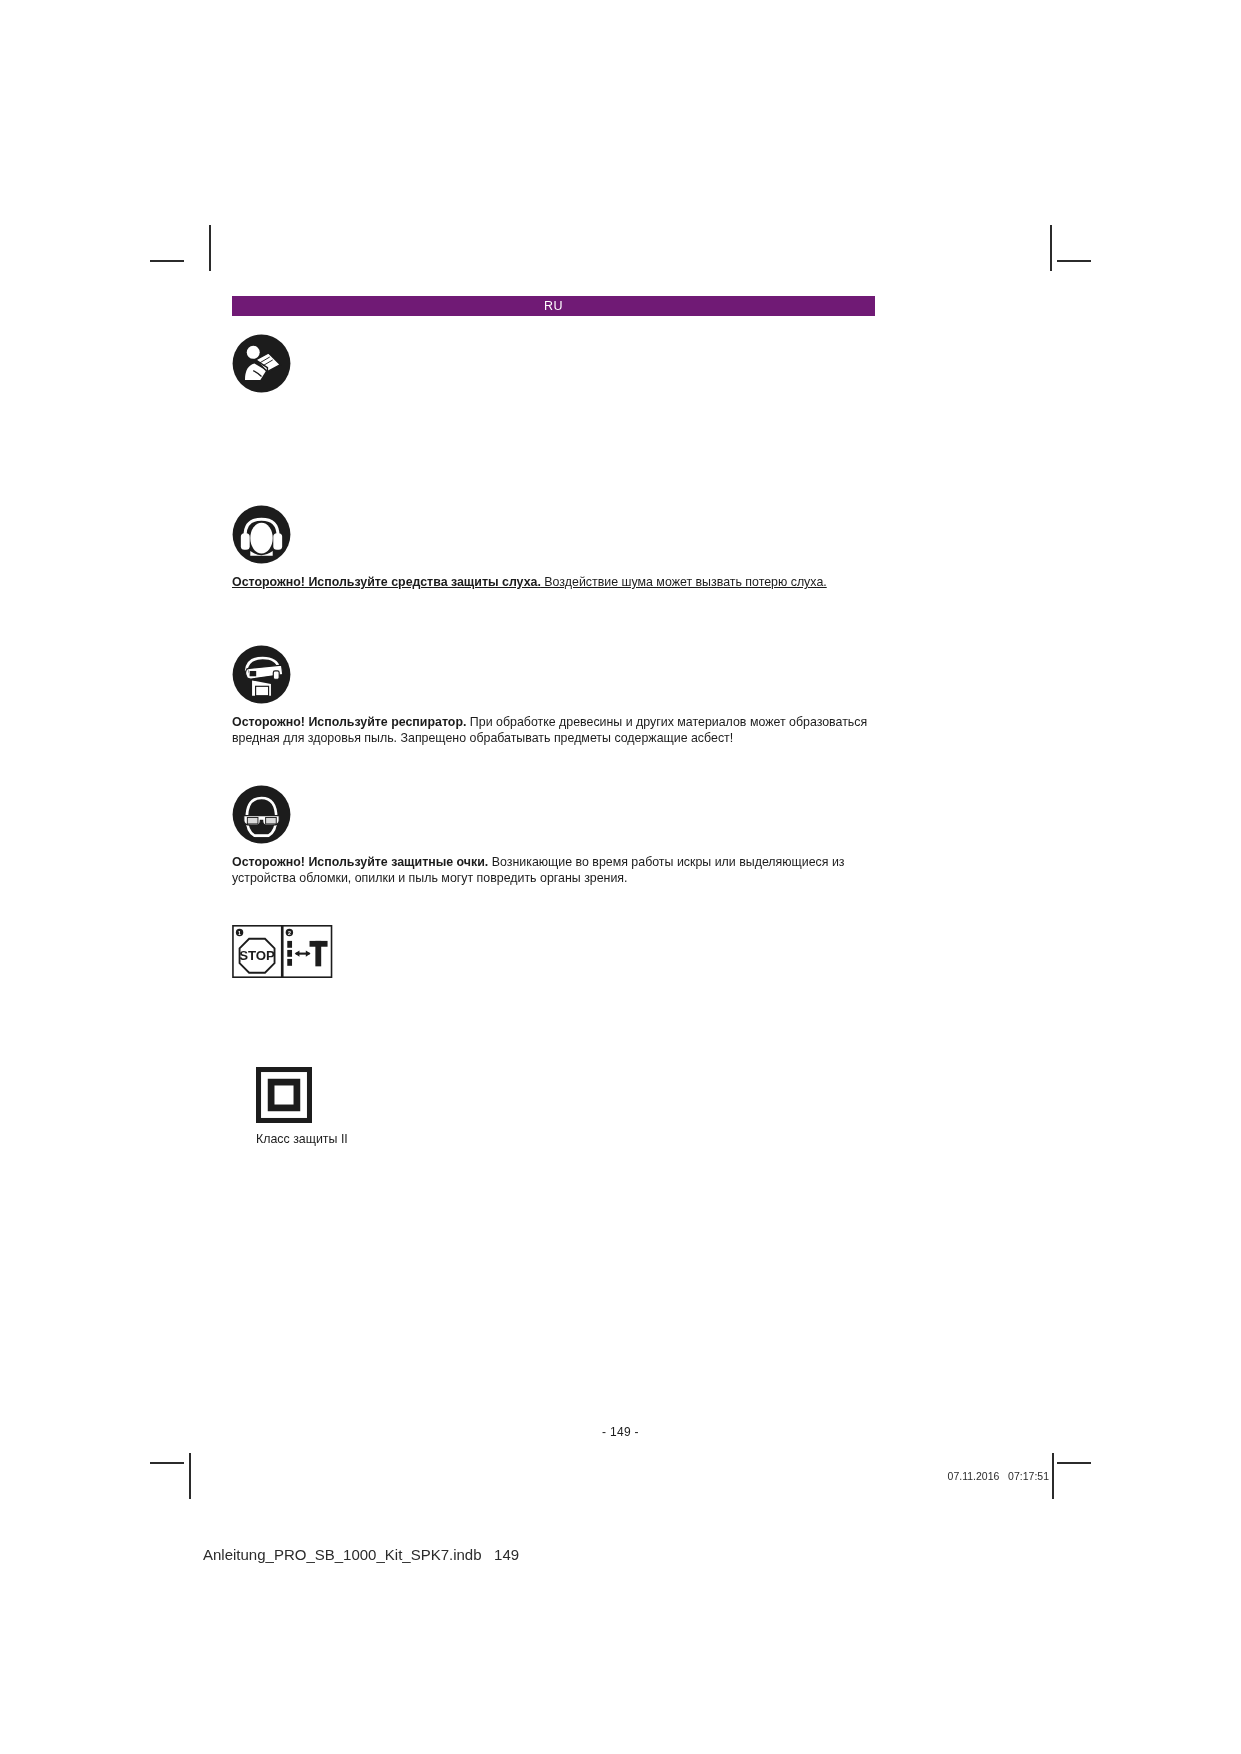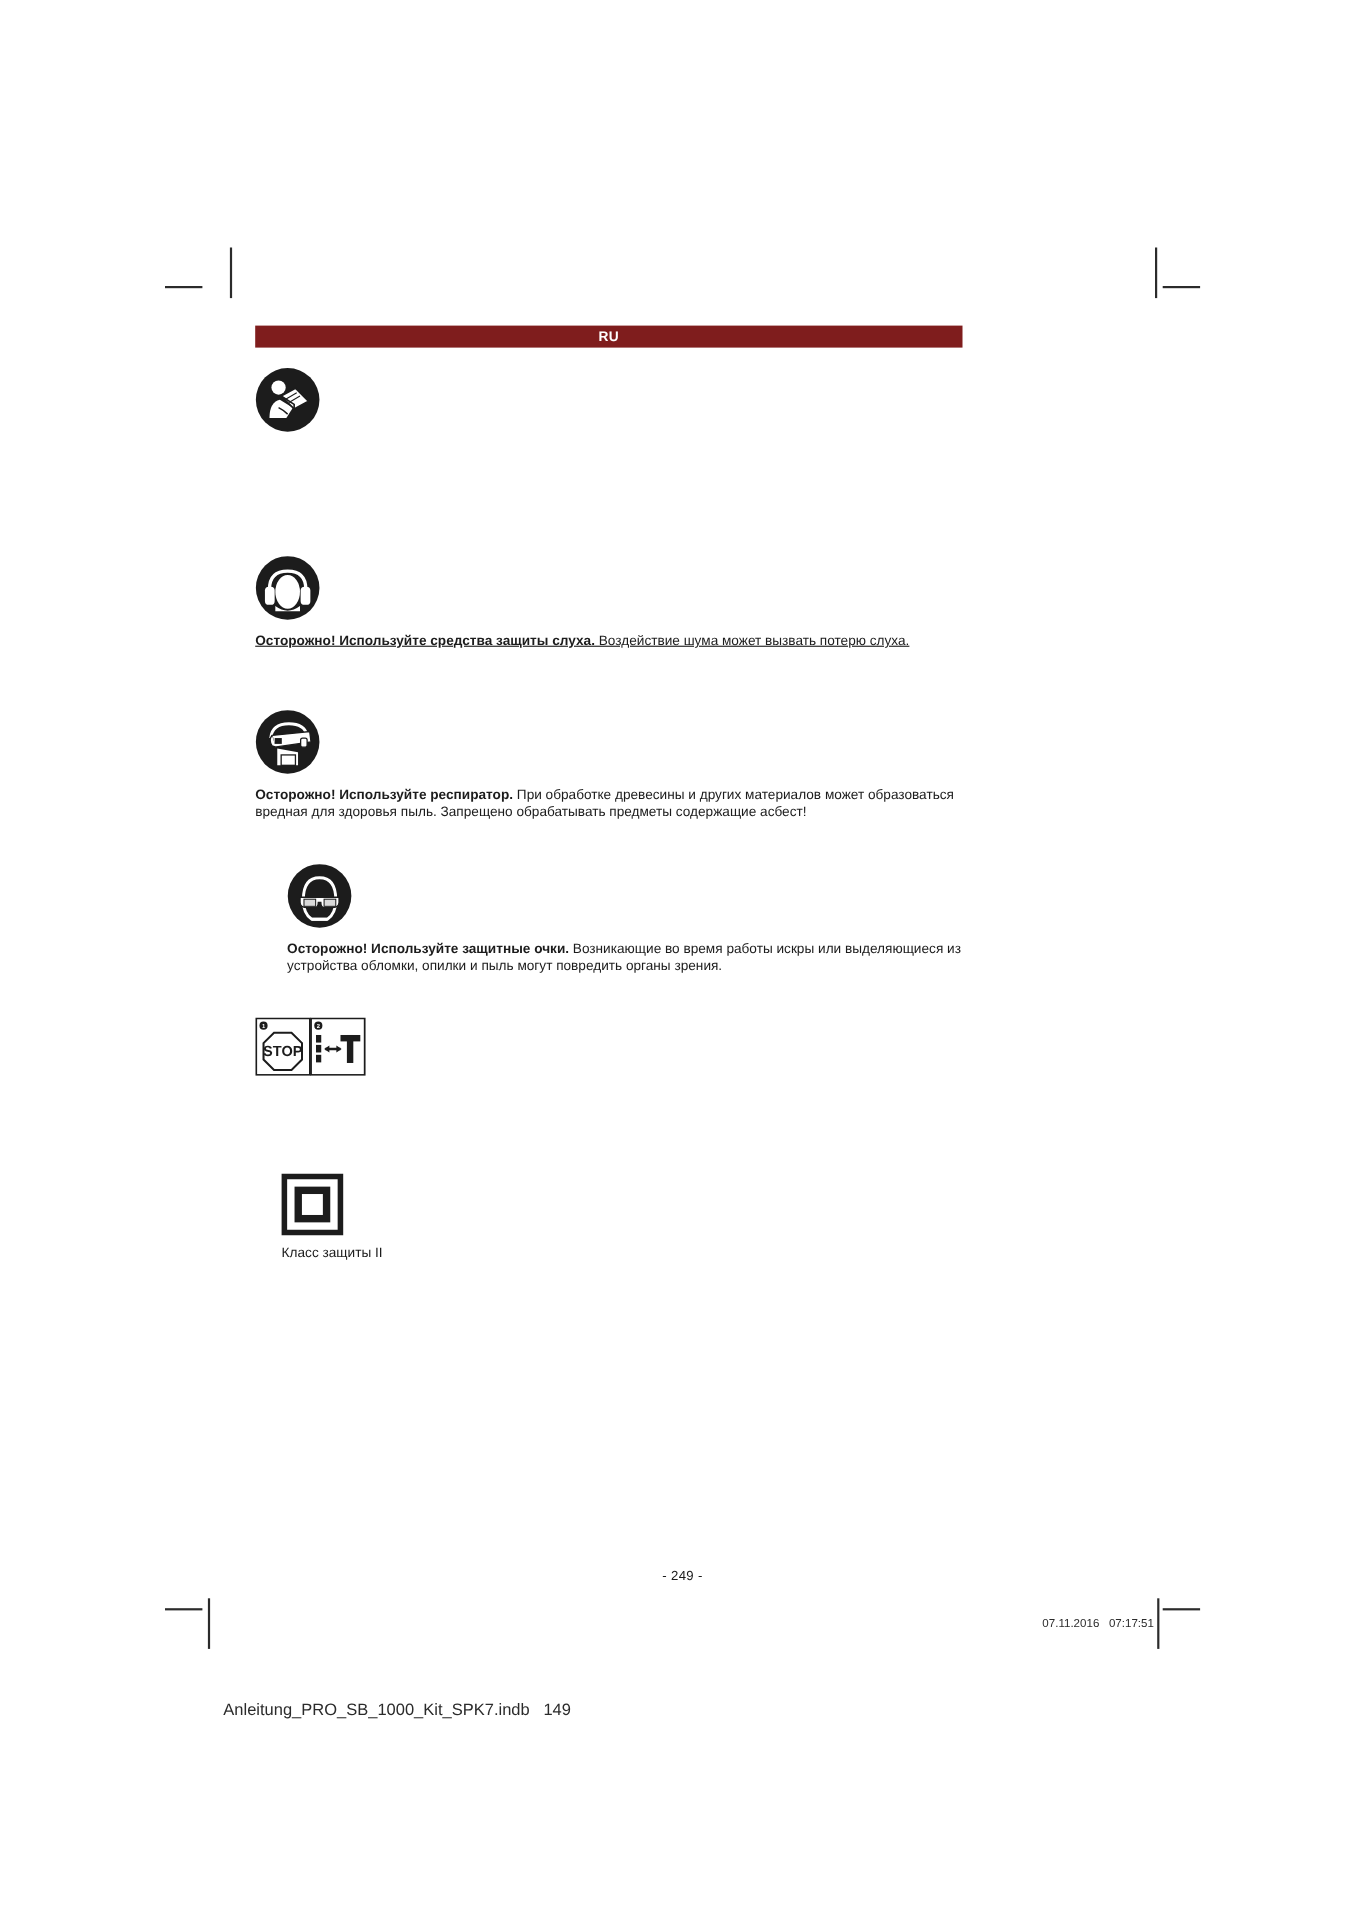--- a/index.html
+++ b/index.html
@@ -24,27 +24,26 @@
   .crop-v { width: 1.5px; height: 46px; }
   .crop-h { width: 34px; height: 1.5px; }
 
   
   .lang-bar {
     position: absolute;
     left: 232px;
     top: 296px;
     width: 643px;
     height: 20px;
-    background: #7f1d1d;
+    background: #701a75;
     color: #ffffff;
     font-size: 12.5px;
     line-height: 20px;
     text-align: center;
     letter-spacing: 0.4px;
-    font-weight: bold;
   }
 
   
   .sym-block {
     position: absolute;
     left: 232px;
     width: 645px;
   }
   .sym-icon {
     display: block;
@@ -192,21 +191,21 @@
       <rect x="70" y="44" width="10" height="14" rx="3" fill="#ffffff" stroke="#1c1c1c" stroke-width="2"></rect>
       <path d="M34 60 L34 86 L66 86 L66 66" fill="#ffffff"></path>
       <rect x="40" y="70" width="22" height="16" fill="none" stroke="#1c1c1c" stroke-width="2"></rect>
     </svg>
   </span>
   <p class="sym-text" style="margin:11px 0 0 0;">
     <b>Осторожно! Используйте респиратор.</b><span> При обработке древесины и других материалов может образоваться вредная для здоровья пыль. Запрещено обрабатывать предметы содержащие асбест!</span>
   </p>
 </div>
 
-<div class="sym-block" style="top:785px;margin-left:29px;">
+<div class="sym-block" style="top:785px;">
   <span class="sym-icon">
     <svg class="round-ico" viewBox="0 0 100 100" aria-hidden="true">
       <circle cx="50" cy="50" r="49" fill="#1c1c1c"></circle>
       <path d="M25 56 Q25 22 50 22 Q75 22 75 56 Q75 78 62 86 L38 86 Q25 78 25 56 Z" fill="none" stroke="#ffffff" stroke-width="4.5"></path>
       <path d="M20 52 L80 52 L80 60 Q80 68 68 68 L58 68 Q52 68 52 60 L48 60 Q48 68 42 68 L32 68 Q20 68 20 60 Z" fill="#ffffff" stroke="#1c1c1c" stroke-width="2"></path>
       <rect x="26" y="55" width="18" height="11" fill="#d9d9d9" stroke="#1c1c1c" stroke-width="1.6"></rect>
       <rect x="57" y="55" width="18" height="11" fill="#d9d9d9" stroke="#1c1c1c" stroke-width="1.6"></rect>
       <path d="M38 86 L62 86" stroke="#ffffff" stroke-width="4.5"></path>
     </svg>
   </span>
@@ -248,21 +247,21 @@
     <svg class="classII-ico" viewBox="0 0 100 100" aria-hidden="true">
       <rect x="2" y="2" width="96" height="96" fill="none" stroke="#1c1c1c" stroke-width="14"></rect>
       <rect x="27" y="27" width="46" height="46" fill="none" stroke="#1c1c1c" stroke-width="12"></rect>
     </svg>
   </span>
   <p class="sym-text" style="margin:9px 0 0 0;">
     <span>Класс защиты II</span>
   </p>
 </div>
 
-<div class="page-number">- 249 -</div>
+<div class="page-number">- 149 -</div>
 
 <div class="footer-rule-left"></div>
 <div class="footer-rule-right"></div>
 <div class="footer-tick-left"></div>
 <div class="footer-tick-right"></div>
 
 <div class="footer-file">Anleitung_PRO_SB_1000_Kit_SPK7.indb   149</div>
 <div class="footer-stamp">07.11.2016   07:17:51</div>
 
 </body></html>

